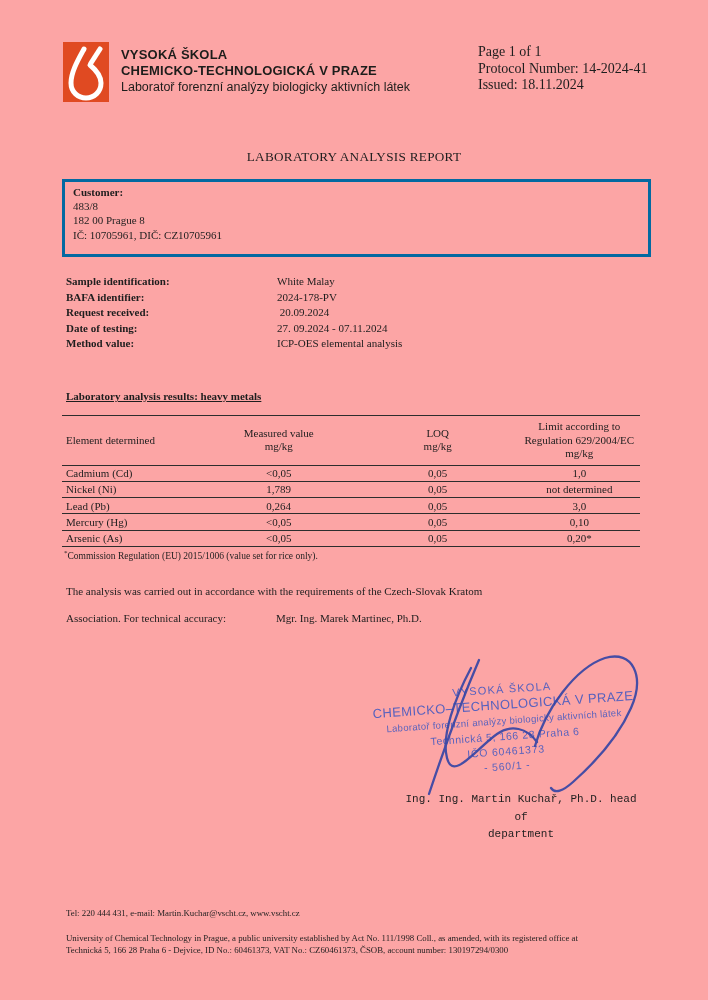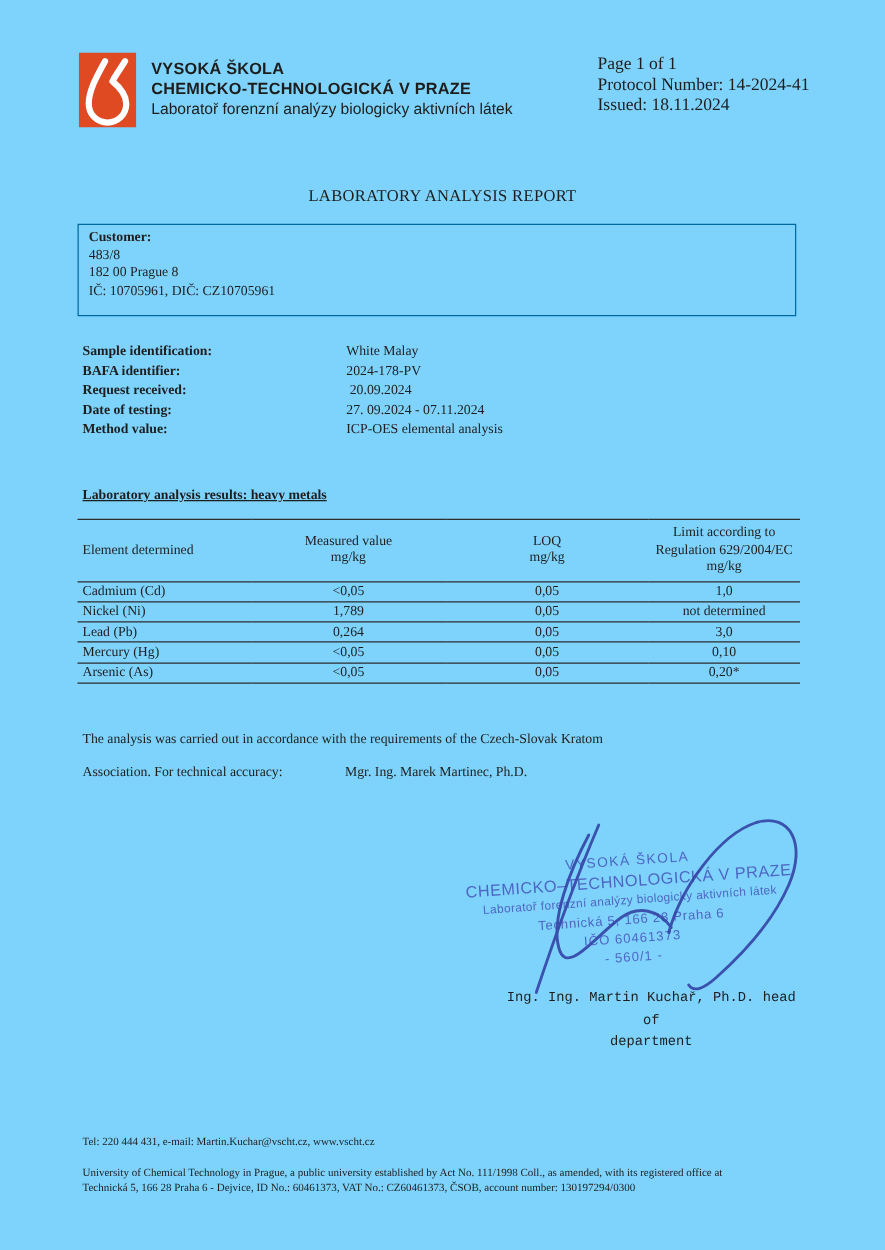--- a/index.html
+++ b/index.html
@@ -1,29 +1,29 @@
 <!DOCTYPE html>
 <html><head>
 <meta charset="utf-8">
 <style>
   html,body{margin:0;padding:0;background:#ffffff;}
   .page{
-    position:relative;width:708px;height:1000px;background:#7dd3fc;overflow:hidden;
+    position:relative;width:708px;height:1000px;background:#fca5a5;overflow:hidden;
     font-family:"Liberation Serif","DejaVu Serif",serif;color:#1e1e1e;
   }
   
   .logo{position:absolute;left:63px;top:42px;width:46px;height:60px;display:block;}
   .org{position:absolute;left:121px;top:47px;font-family:"Liberation Sans","DejaVu Sans",sans-serif;color:#1d1d1b;line-height:16px;}
   .org .l1,.org .l2{font-size:13px;font-weight:bold;letter-spacing:.2px;}
   .org .l3{font-size:12.5px;}
   .pageinfo{position:absolute;left:478px;top:44px;font-size:14px;line-height:16.5px;}
   
   .title{position:absolute;left:0;top:149px;width:100%;text-align:center;font-size:13.2px;letter-spacing:.3px;}
   
-  .custbox{position:absolute;left:62px;top:179px;width:561px;height:66px;border:1px solid #0369a1;padding:3px 4px 3px 8px;font-size:11px;line-height:14.2px;}
+  .custbox{position:absolute;left:62px;top:179px;width:561px;height:66px;border:3px solid #0369a1;padding:3px 14px 3px 8px;font-size:11px;line-height:14.2px;}
   .custbox .clabel{font-weight:bold;}
   
   .sample{position:absolute;left:66px;top:275px;width:560px;}
   .srow{position:relative;height:15.6px;font-size:11px;}
   .srow .slabel{font-weight:bold;}
   .srow .sval{position:absolute;left:211px;top:0;white-space:pre-wrap;}
   
   .sectitle{position:absolute;left:66px;top:390px;font-size:11px;font-weight:bold;text-decoration:underline;}
   table.results{position:absolute;left:62px;top:415px;width:578px;border-collapse:collapse;font-size:11px;}
   table.results th{font-weight:normal;white-space:pre-line;line-height:13.5px;vertical-align:middle;text-align:center;padding:4px 0;}
@@ -142,20 +142,23 @@
           <td class="c3">0,10</td>
         </tr>
         <tr>
           <td class="c0">Arsenic (As)</td>
           <td class="c1">&lt;0,05</td>
           <td class="c2">0,05</td>
           <td class="c3">0,20*</td>
         </tr>
       </tbody>
   </table>
+  <div class="footnote">
+    <sup>*</sup><span>Commission Regulation (EU) 2015/1006 (value set for rice only).</span>
+  </div>
 
   <div class="stmt1">The analysis was carried out in accordance with the requirements of the Czech-Slovak Kratom</div>
   <div class="stmt2">
     <span>Association. For technical accuracy:</span>
     <span class="signame">Mgr. Ing. Marek Martinec, Ph.D.</span>
   </div>
 
   <div class="stamp" style="color: rgb(74, 92, 192);">
       <div class="st0">VYSOKÁ ŠKOLA</div>
       <div class="st1">CHEMICKO–TECHNOLOGICKÁ V PRAZE</div>

